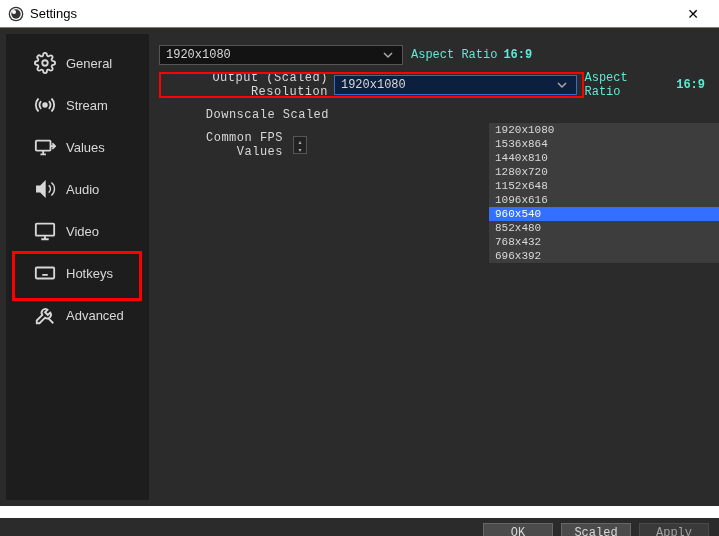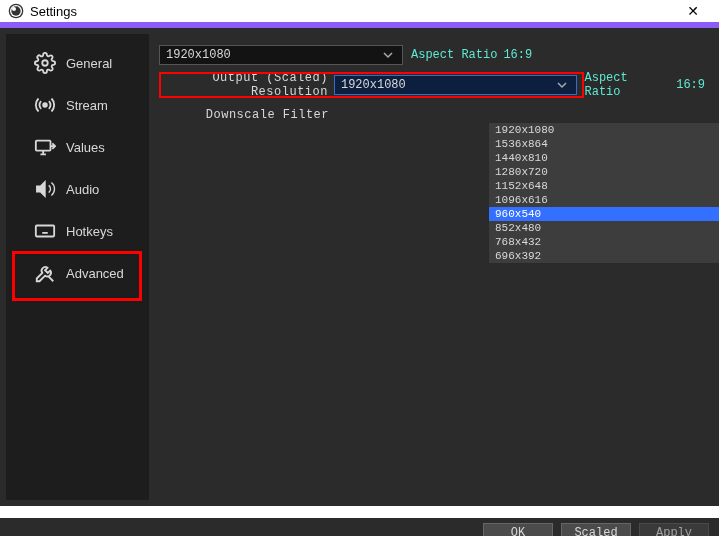--- a/index.html
+++ b/index.html
@@ -9,21 +9,21 @@
     font-size: 12px;
     background: #fff;
     overflow: hidden;
   }
   .titlebar {
     height: 28px;
     background: #fff;
     display: flex;
     align-items: center;
     padding: 0 6px 0 8px;
-    border-bottom: 6px solid #8b5cf6;
+    border-bottom: 1px solid #8b5cf6;
   }
   .titlebar .logo {
     width: 16px; height: 16px;
     margin-right: 6px;
     display: flex; align-items: center; justify-content: center;
   }
   .titlebar .title { color: #000; font-size: 13px; }
   .titlebar .spacer { flex: 1; }
   .titlebar .close { width: 40px; text-align: center; font-size: 14px; font-weight: 300; color:#000; cursor:pointer; }
   .main {
@@ -96,21 +96,21 @@
   }
   .row .tail {
     display: flex;
     align-items: center;
     margin-left: 8px;
     font-family: "Courier New", monospace;
     color: #5eead4;
     font-size: 12px;
     gap: 6px;
   }
-  .row .tail .val { font-weight: normal; }
+  .row .tail .val { font-weight: bold; }
   .row .spin {
     width: 14px; height: 18px;
     margin-left: 4px;
     background: #222;
     border: 1px solid #555;
     display:flex; flex-direction:column;
   }
   .row .spin div { flex:1; display:flex; align-items:center; justify-content:center; font-size:6px; color:#aaa;}
   .hl-output {
     position: absolute;
@@ -214,20 +214,29 @@
           <svg width="22" height="22" viewBox="0 0 24 24" fill="#d8d8d8" stroke="#d8d8d8" stroke-width="1.5">
             <path d="M3 9v6h4l5 5V4L7 9H3z"></path>
             <path d="M16 8a5 5 0 0 1 0 8M19 5a9 9 0 0 1 0 14" fill="none"></path>
           </svg>
         </span>
       <span class="label">Audio</span>
     </div>
     <div class="sidebar-item">
       <span class="icon">
           <svg width="22" height="22" viewBox="0 0 24 24" fill="none" stroke="#d8d8d8" stroke-width="2">
+            <rect x="2" y="4" width="20" height="13" rx="1"></rect>
+            <path d="M8 21h8M12 17v4"></path>
+          </svg>
+        </span>
+      <span class="label">Video</span>
+    </div>
+    <div class="sidebar-item">
+      <span class="icon">
+          <svg width="22" height="22" viewBox="0 0 24 24" fill="none" stroke="#d8d8d8" stroke-width="2">
             <rect x="2" y="6" width="20" height="12" rx="1"></rect>
             <path d="M6 10h.01M10 10h.01M14 10h.01M18 10h.01M6 14h.01M18 14h.01M9 14h6"></path>
           </svg>
         </span>
       <span class="label">Hotkeys</span>
     </div>
     <div class="sidebar-item">
       <span class="icon">
           <svg width="22" height="22" viewBox="0 0 24 24" fill="none" stroke="#d8d8d8" stroke-width="2">
             <path d="M14.7 6.3a4 4 0 0 0-5.6 5.6L3 18v3h3l6.1-6.1a4 4 0 0 0 5.6-5.6L15 12l-3-3 2.7-2.7z"></path>
@@ -264,23 +273,30 @@
             </svg>
           </span>
       </div>
       <div class="tail">
         <span>Aspect Ratio</span>
         <span class="val">16:9</span>
       </div>
     </div>
 
     <div class="row">
-      <div class="lab">Downscale Filter</div>
-    </div>
-
+      <div class="lab">Downscale Scaled</div>
+    </div>
+
+    <div class="row">
+      <div class="lab" style="width:130px">Common FPS Values</div>
+      <div class="spin">
+          <div>▴</div>
+          <div>▾</div>
+        </div>
+    </div>
 
     <div class="dropdown-open" id="dd">
         <div class="opt">1920x1080</div>
         <div class="opt">1536x864</div>
         <div class="opt">1440x810</div>
         <div class="opt">1280x720</div>
         <div class="opt">1152x648</div>
         <div class="opt">1096x616</div>
         <div class="opt selected">960x540</div>
         <div class="opt">852x480</div>

